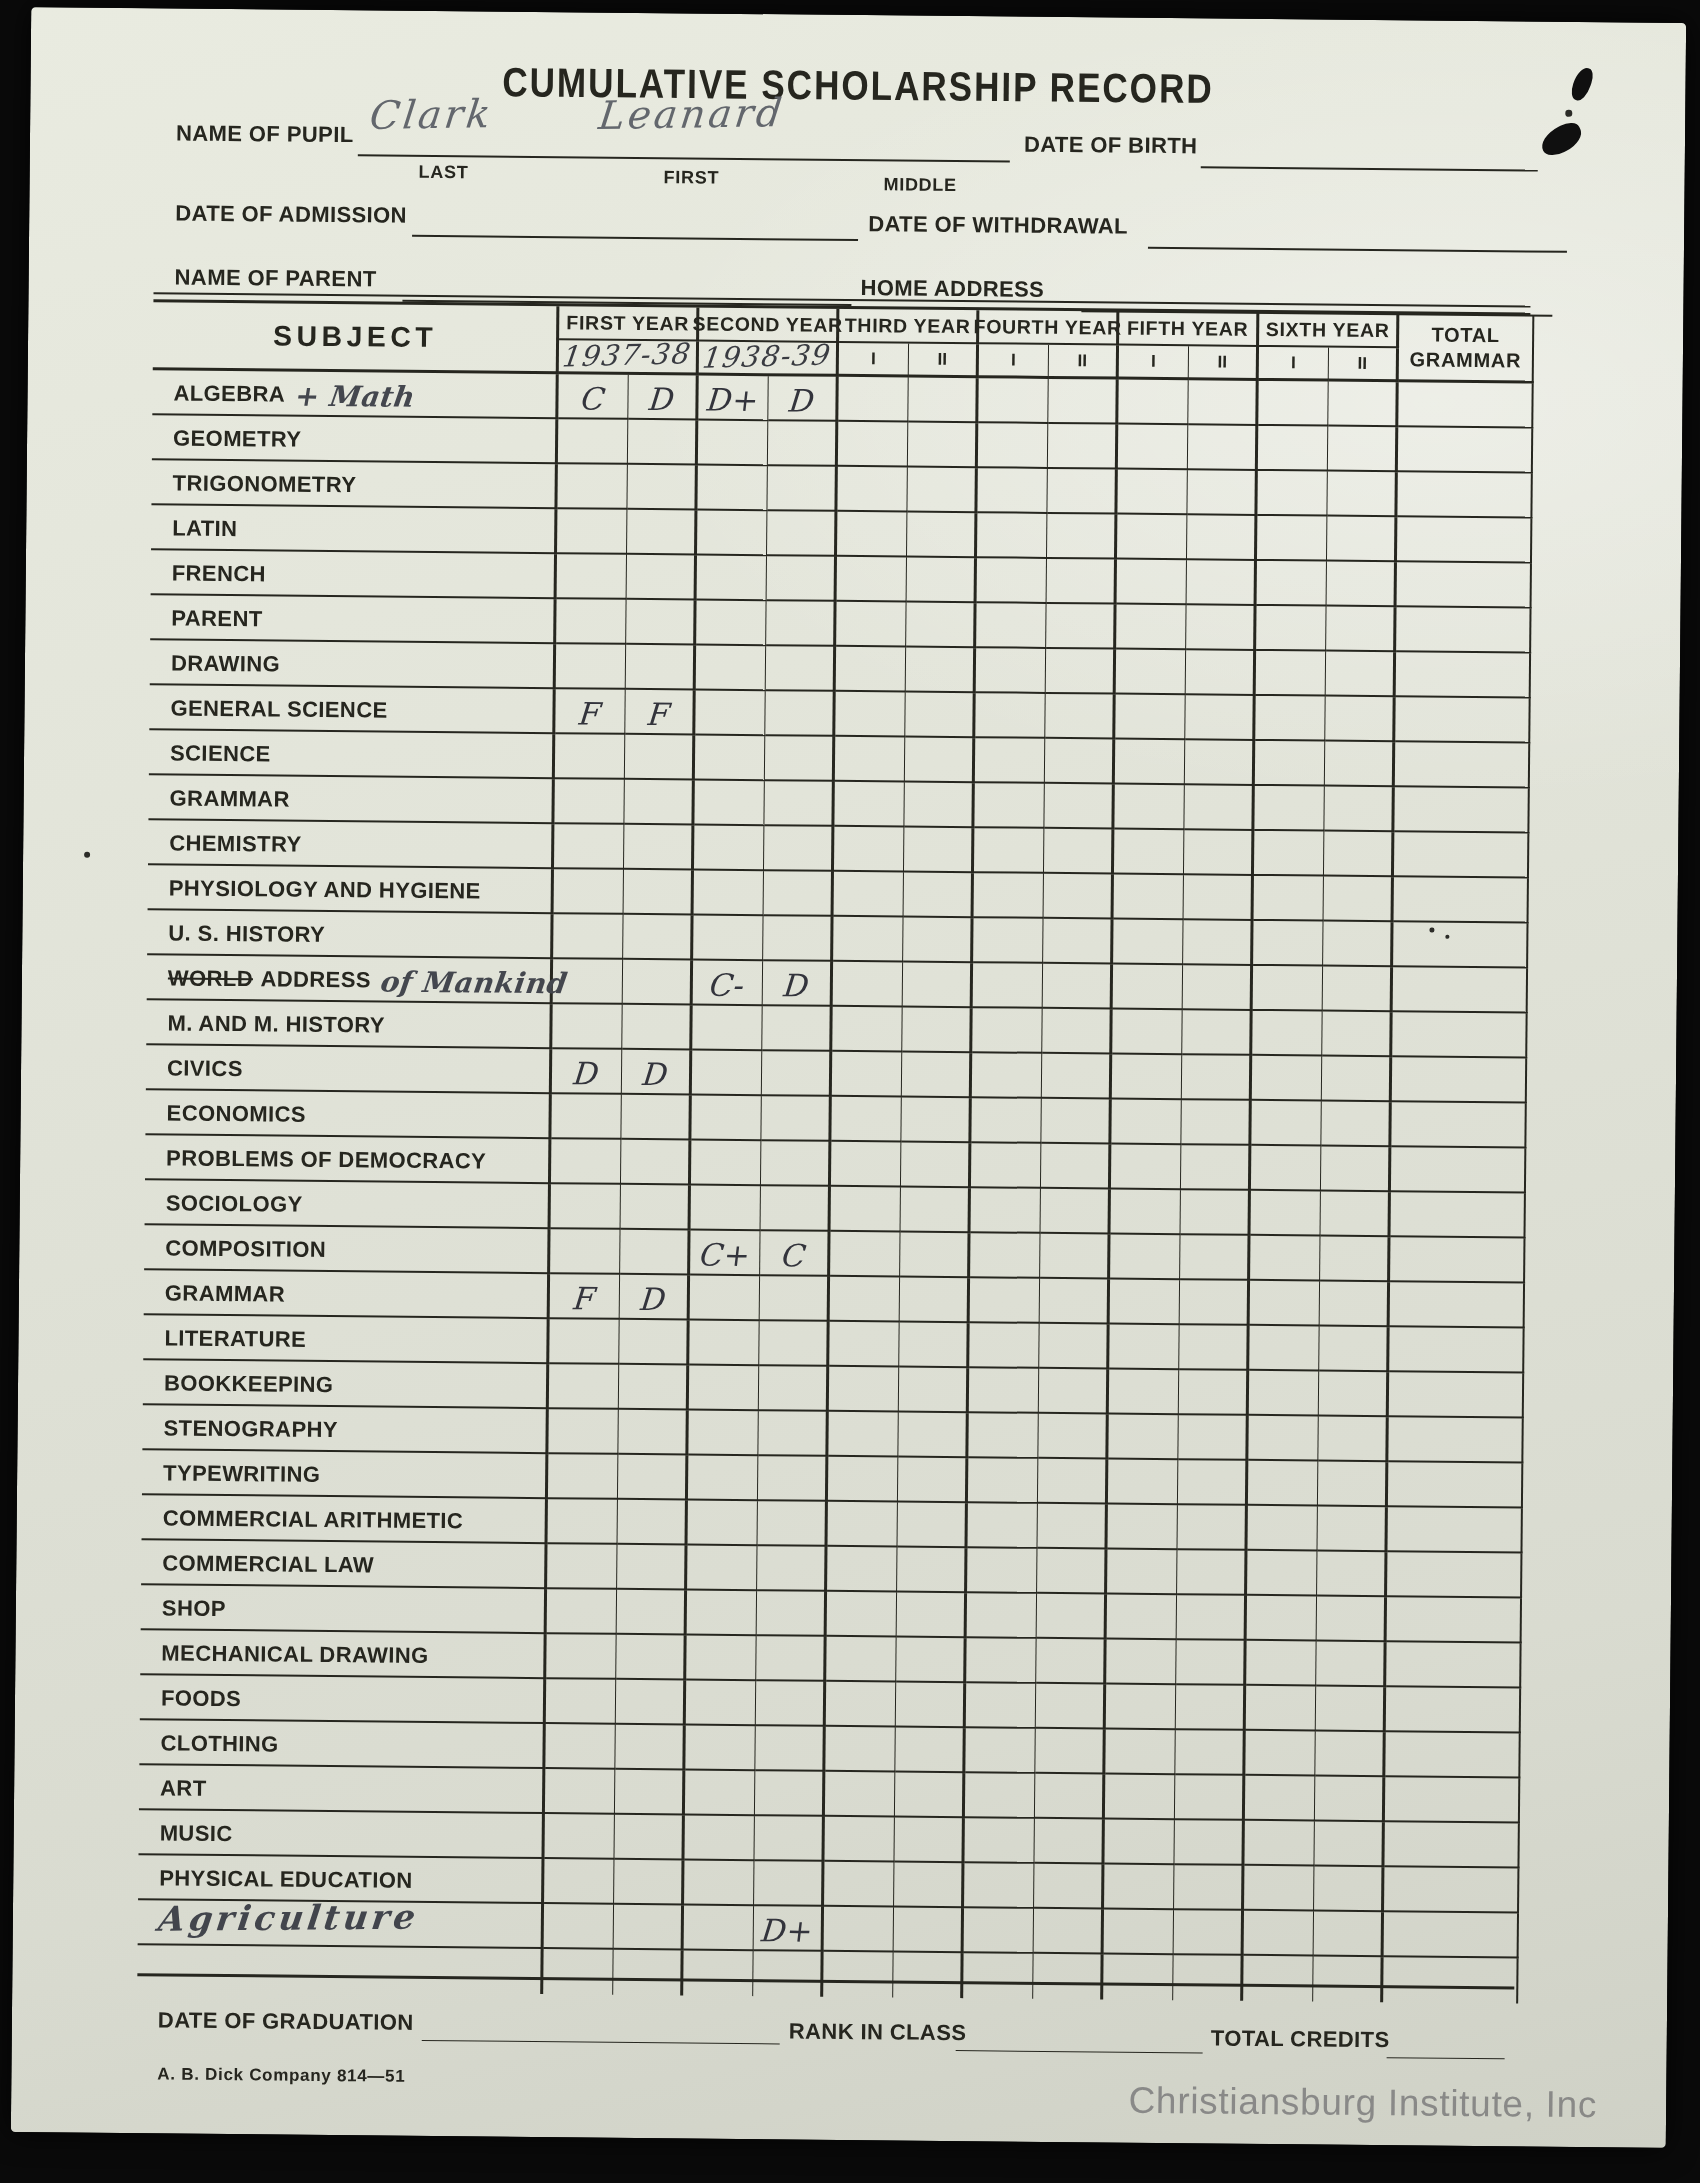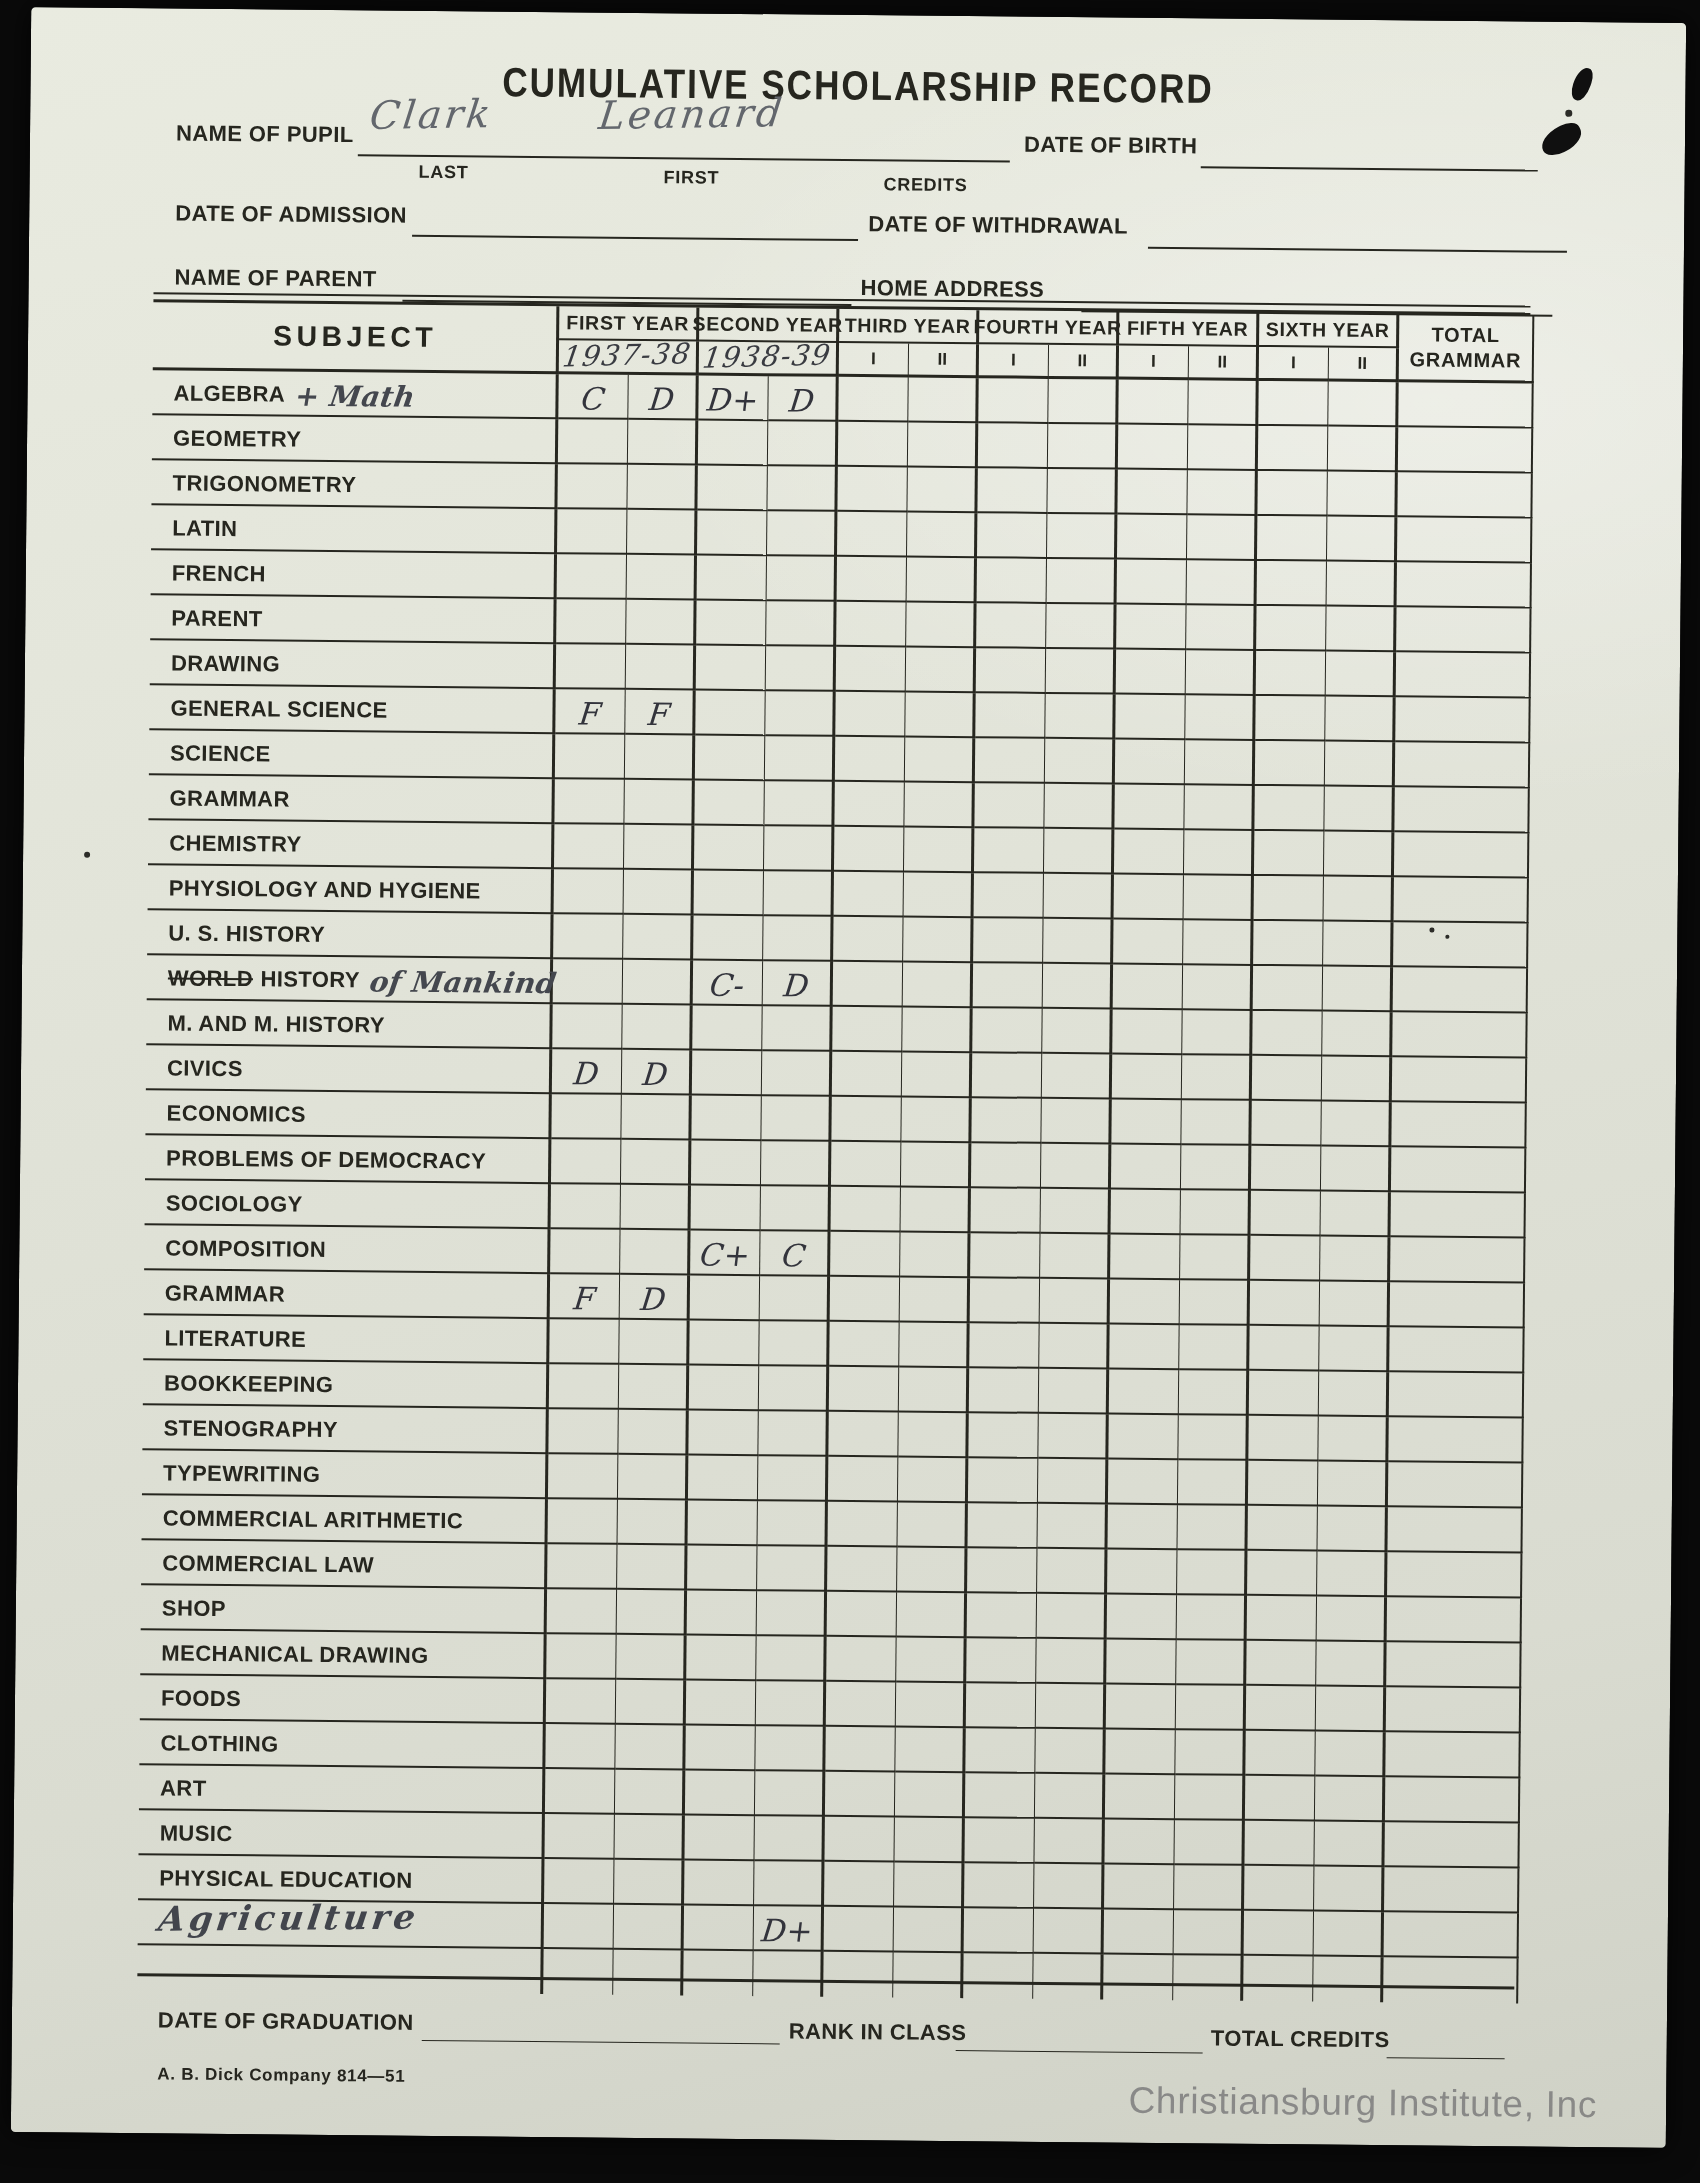--- a/index.html
+++ b/index.html
@@ -84,21 +84,21 @@
   <div id="paper">
 
     <div id="doc-title" class="abs">CUMULATIVE SCHOLARSHIP RECORD</div>
 
     <div class="abs label" style="left:146px;top:112px;">NAME OF PUPIL</div>
     <div class="abs fline" style="left:328px;top:144px;width:652px;"></div>
     <div class="abs hw hw-name" style="left:340px;top:81px;">Clark</div>
     <div class="abs hw hw-name" style="left:569px;top:78px;">Leanard</div>
     <div class="abs sublabel" style="left:389px;top:151px;">LAST</div>
     <div class="abs sublabel" style="left:634px;top:154px;">FIRST</div>
-    <div class="abs sublabel" style="left:854px;top:159px;">CREDITS</div>
+    <div class="abs sublabel" style="left:854px;top:159px;">MIDDLE</div>
     <div class="abs label" style="left:994px;top:115px;">DATE OF BIRTH</div>
     <div class="abs fline" style="left:1171px;top:148px;width:337px;"></div>
 
     <div class="abs label" style="left:146px;top:192px;">DATE OF ADMISSION</div>
     <div class="abs fline" style="left:383px;top:224px;width:446px;"></div>
     <div class="abs label" style="left:839px;top:196px;">DATE OF WITHDRAWAL</div>
     <div class="abs fline" style="left:1119px;top:229px;width:419px;"></div>
 
     <div class="abs label" style="left:146px;top:256px;">NAME OF PARENT</div>
     <div class="abs fline" style="left:374px;top:289px;width:449px;"></div>
@@ -347,21 +347,21 @@
         <div class="cell c-grade v-group rb" style="grid-area: 15 / 7;"></div>
         <div class="cell c-grade v-thin rb" style="grid-area: 15 / 8;"></div>
         <div class="cell c-grade v-group rb" style="grid-area: 15 / 9;"></div>
         <div class="cell c-grade v-thin rb" style="grid-area: 15 / 10;"></div>
         <div class="cell c-grade v-group rb" style="grid-area: 15 / 11;"></div>
         <div class="cell c-grade v-thin rb" style="grid-area: 15 / 12;"></div>
         <div class="cell c-grade v-group rb" style="grid-area: 15 / 13;"></div>
         <div class="cell v-outer rb" style="grid-area: 15 / 14;"></div>
         <div class="cell c-subj v-subject rb" style="grid-area: 16 / 1;">
           <span class="struck">WORLD</span>
-          <span>HISTORY</span>
+          <span>ADDRESS</span>
           <span class="hw hw-note">of Mankind</span>
         </div>
         <div class="cell c-grade v-thin rb" style="grid-area: 16 / 2;"></div>
         <div class="cell c-grade v-group rb" style="grid-area: 16 / 3;"></div>
         <div class="cell c-grade v-thin rb" style="grid-area: 16 / 4;">
           <span class="hw hw-grade">C-</span>
         </div>
         <div class="cell c-grade v-group rb" style="grid-area: 16 / 5;">
           <span class="hw hw-grade">D</span>
         </div>

